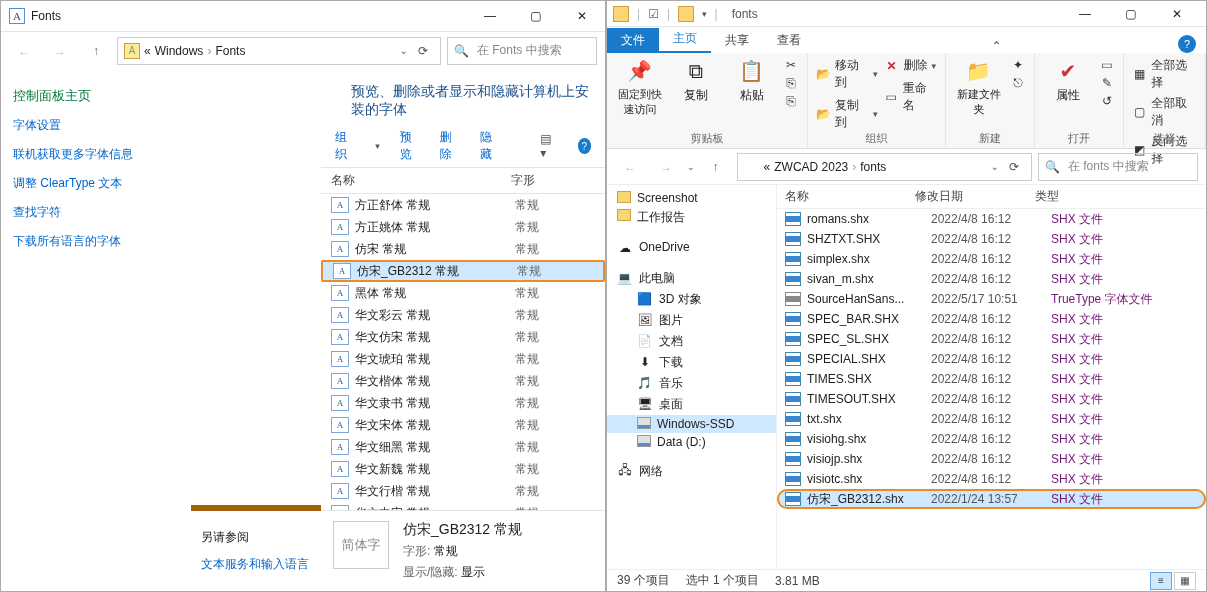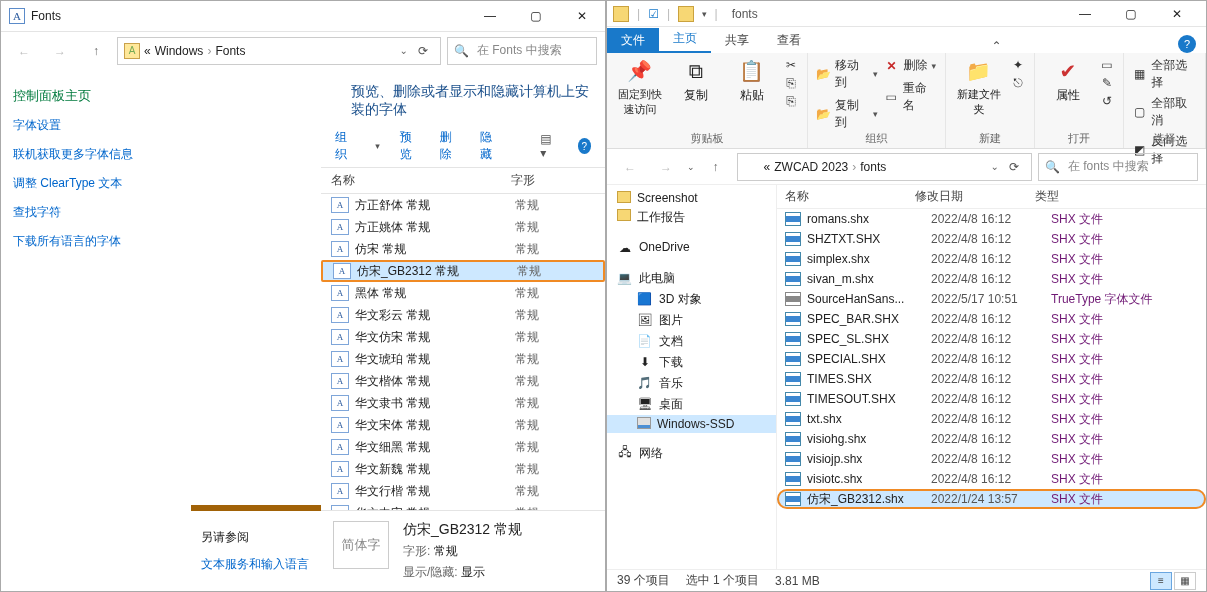--- a/index.html
+++ b/index.html
@@ -455,20 +455,24 @@
           <span>音乐</span>
         </div>
         <div class="tnode indent">
           <span class="ic">🖥</span>
           <span>桌面</span>
         </div>
         <div class="tnode indent selected">
           <span class="fold hdd"></span>
           <span>Windows-SSD</span>
         </div>
+        <div class="tnode indent">
+          <span class="fold hdd"></span>
+          <span>Data (D:)</span>
+        </div>
         <div style="height: 10px;"></div>
         <div class="tnode">
           <span class="ic">🖧</span>
           <span>网络</span>
         </div>
       </div>
     <div class="r-list">
       <div class="r-hdr">
         <span class="c1">名称</span>
         <span class="c2">修改日期</span>

